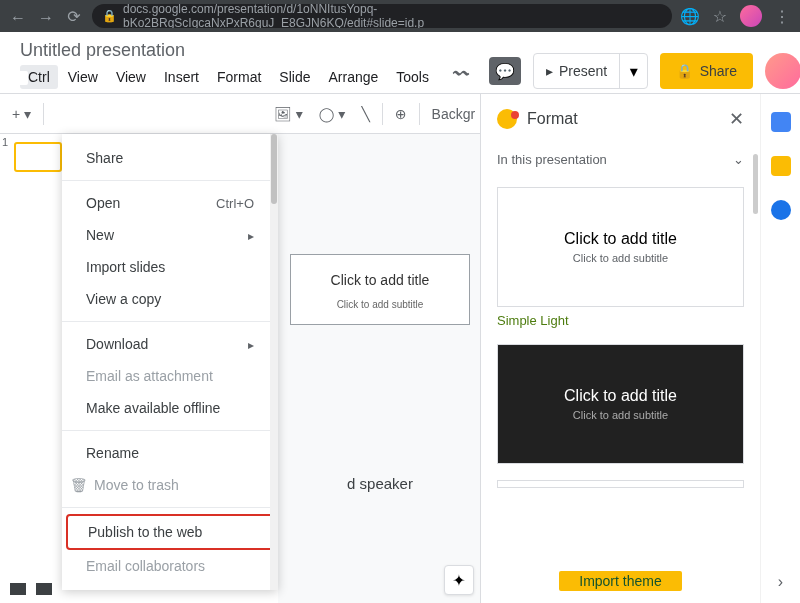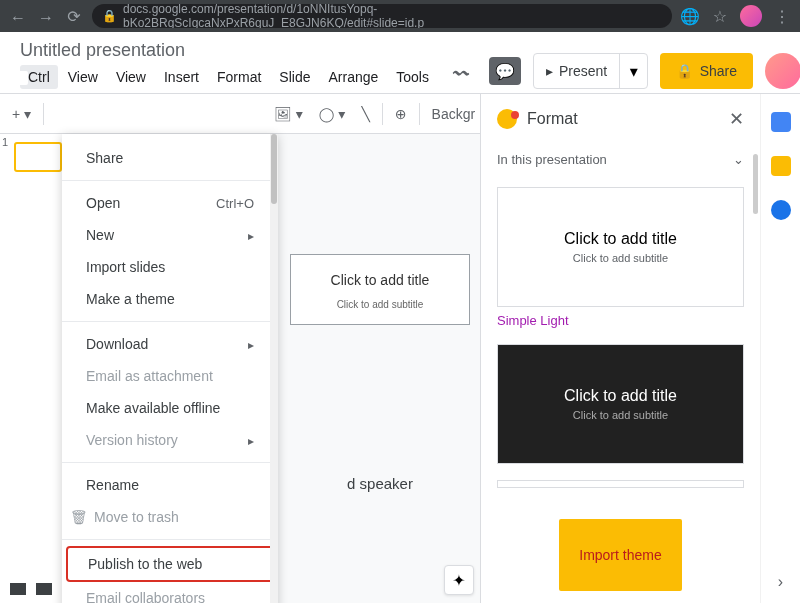--- a/index.html
+++ b/index.html
@@ -58,23 +58,23 @@
 .tp-title{flex:1;font-size:16px;color:#3c4043}
 .tp-close{cursor:pointer;color:#5f6368;font-size:18px}
 .tp-sub{padding:8px 16px;display:flex;justify-content:space-between;align-items:center;font-size:13px;color:#5f6368;cursor:pointer}
 .tp-body{flex:1;overflow:auto;padding:12px 16px}
 .theme-card{margin-bottom:16px}
 .theme-prev{width:100%;height:120px;border:1px solid #dadce0;display:flex;flex-direction:column;align-items:center;justify-content:center;margin-bottom:6px}
 .theme-prev.dark{background:#212121;color:#fff}
 .theme-prev h4{font-size:16px;font-weight:400;margin-bottom:4px}
 .theme-prev span{font-size:11px;color:#5f6368}
 .theme-prev.dark span{color:#aaa}
-.theme-name{font-size:13px;color:#a21caf}
+.theme-name{font-size:13px;color:#4d7c0f}
 .tp-footer{padding:12px;display:flex;justify-content:center}
-.import-btn{background:#fbbc04;border:none;padding:28px 20px;font-size:14px;color:#b91c1c;cursor:pointer;border-radius:2px}
+.import-btn{background:#fbbc04;border:none;padding:2px 20px;font-size:14px;color:#14532d;cursor:pointer;border-radius:2px}
 .sidebar-right{position:absolute;right:0;top:0;bottom:0;width:40px;background:#fff;border-left:1px solid #f1f1f1;display:flex;flex-direction:column;align-items:center;padding-top:18px;gap:24px}
 .side-icon{width:20px;height:20px;border-radius:4px;cursor:pointer}
 .cal{background:#4285f4}
 .keep{background:#fbbc04}
 .tasks{background:#1a73e8;border-radius:50%}
 .side-expand{margin-top:auto;margin-bottom:12px;color:#5f6368;cursor:pointer}
 .status-bar{position:absolute;bottom:0;left:0;height:28px;display:flex;align-items:center;padding:0 10px;gap:10px}
 .status-icon{width:16px;height:12px;background:#3c4043}
 .tp-scroll{position:absolute;right:2px;top:60px;width:5px;height:60px;background:#ccc;border-radius:3px}
 </style>
@@ -156,32 +156,28 @@
     <div class="dd-sep"></div>
     <div class="dd-item">
         <span>Open</span>
         <span class="shortcut">Ctrl+O</span>
       </div>
     <div class="dd-item">
         <span>New</span>
         <span class="arrow"></span>
       </div>
     <div class="dd-item">Import slides</div>
-    <div class="dd-item">Make a theme</div>
+    <div class="dd-item">View a copy</div>
     <div class="dd-sep"></div>
     <div class="dd-item">
         <span>Download</span>
         <span class="arrow"></span>
       </div>
     <div class="dd-item disabled">Email as attachment</div>
     <div class="dd-item">Make available offline</div>
-    <div class="dd-item disabled">
-        <span>Version history</span>
-        <span class="arrow"></span>
-      </div>
     <div class="dd-sep"></div>
     <div class="dd-item">Rename</div>
     <div class="dd-item with-icon disabled">
         <span class="trash-icon">🗑</span>
         <span>Move to trash</span>
       </div>
     <div class="dd-sep"></div>
     <div class="dd-highlight">
       <div class="dd-item">Publish to the web</div>
     </div>

